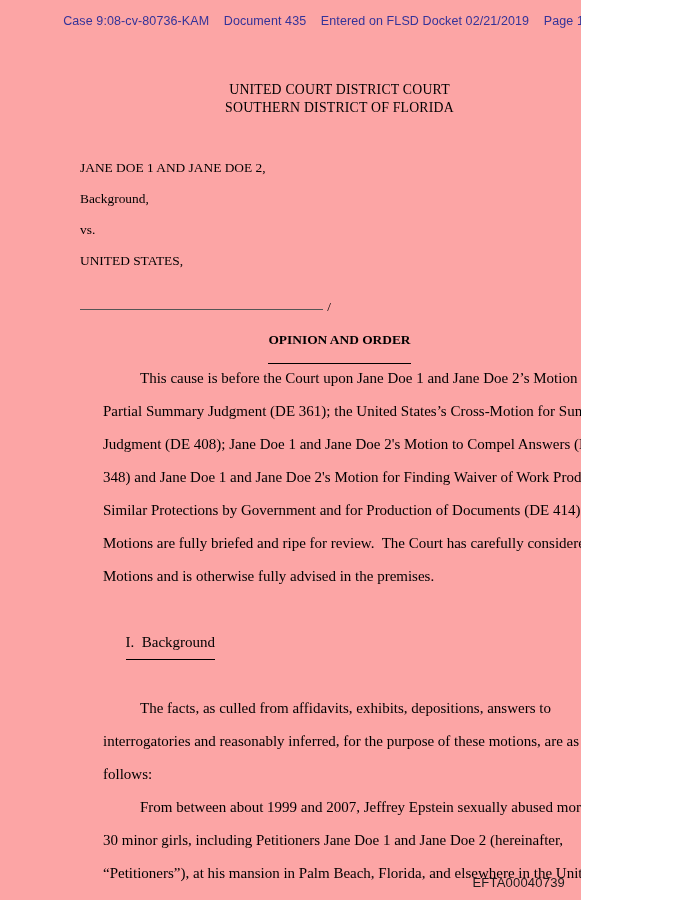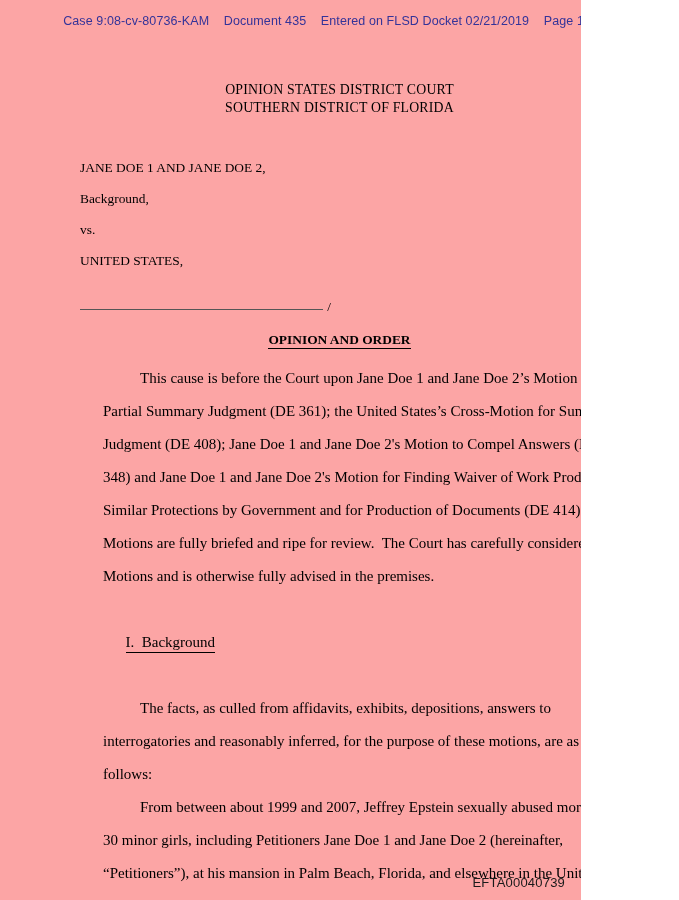--- a/index.html
+++ b/index.html
@@ -94,21 +94,21 @@
     position: absolute;
     top: 332px;
     left: 0;
     width: 679px;
     text-align: center;
     font-size: 13.4px;
     font-weight: bold;
   }
   .doc-title span {
     border-bottom: 1.4px solid #000;
-    padding-bottom: 1px;
+    padding-bottom: 16px;
   }
 
   
   .body {
     position: absolute;
     top: 362px;
     left: 80px;
     width: 525px;
     font-size: 15px;
     line-height: 33px;
@@ -118,21 +118,21 @@
     margin: 0;
     text-indent: 37px;
     white-space: pre-wrap;
   }
   .section-heading {
     margin: 0;
     text-indent: 37px;
   }
   .section-heading span {
     border-bottom: 1px solid #000;
-    padding-bottom: 2px;
+    padding-bottom: 9px;
   }
 
   
   .bates {
     position: absolute;
     top: 875px;
     right: 16px;
     font-family: "Liberation Sans", "DejaVu Sans", sans-serif;
     font-size: 13px;
     letter-spacing: 0.2px;
@@ -145,21 +145,21 @@
 <div class="page">
 
   <div class="ecf-stamp">
     <span class="seg">Case 9:08-cv-80736-KAM</span>
     <span class="seg">Document 435</span>
     <span class="seg">Entered on FLSD Docket 02/21/2019</span>
     <span class="seg">Page 1 of 33</span>
   </div>
 
   <div class="court-heading">
-    <div>OPINION STATES DISTRICT COURT</div>
+    <div>UNITED COURT DISTRICT COURT</div>
     <div>SOUTHERN DISTRICT OF FLORIDA</div>
   </div>
 
 
   <div class="caption">
     <div class="cap-line">JANE DOE 1 AND JANE DOE 2,</div>
     <div class="cap-line">Background,</div>
     <div class="cap-line">vs.</div>
     <div class="cap-line">UNITED STATES,</div>
   </div>

